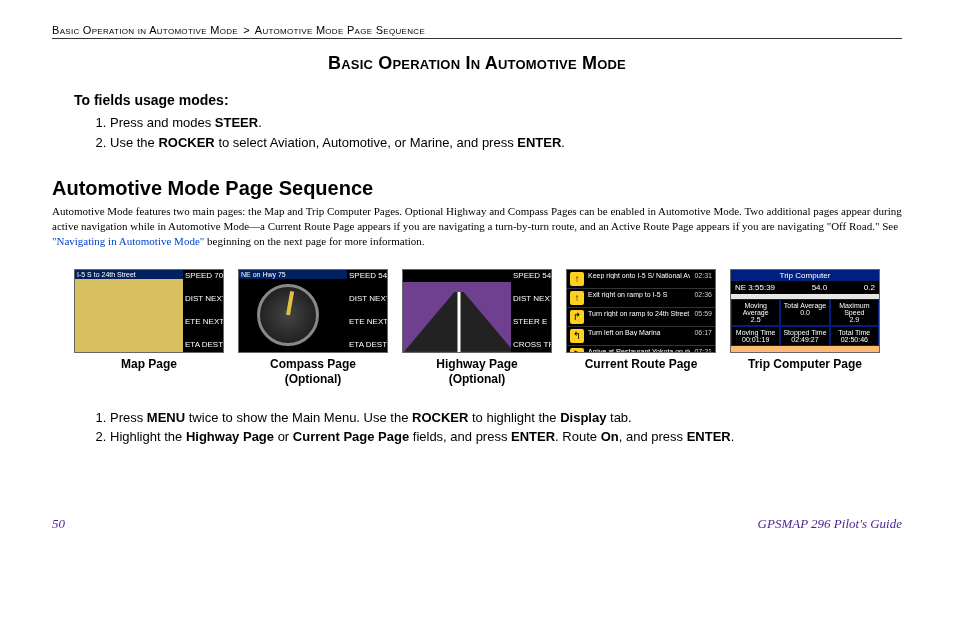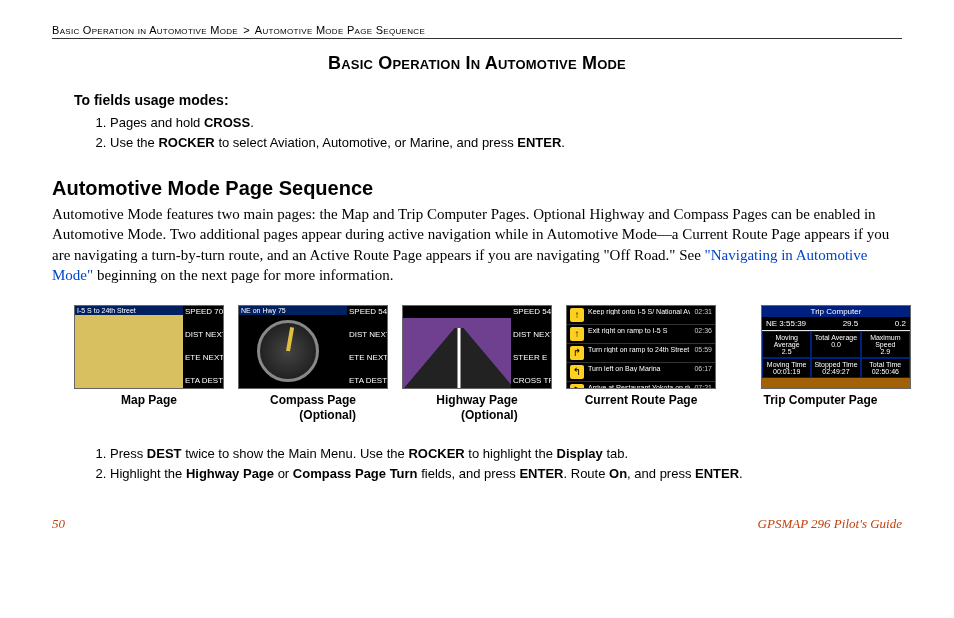--- a/index.html
+++ b/index.html
@@ -48,21 +48,21 @@
     font-size: 13px;
   }
   ol.steps li { margin: 2px 0; line-height: 1.35; }
   .h2 {
     font-weight: bold;
     font-size: 20px;
     margin: 10px 0 4px 0;
   }
   .body-text {
     font-family: "Times New Roman", Times, serif;
-    font-size: 15px;
+    font-size: 11px;
     line-height: 1.35;
     margin: 0 0 12px 0;
   }
   .body-text a { color: #0044cc; text-decoration: none; }
   .figure-row {
     display: flex;
     justify-content: space-between;
     gap: 14px;
     margin: 8px 0 18px 0;
     padding: 0 22px;
@@ -78,36 +78,36 @@
     height: 82px;
     border: 1px solid #666;
     background: #000;
     position: relative;
     overflow: hidden;
     font-size: 0;
   }
   .caption {
     font-weight: bold;
     font-size: 12px;
-    text-align: right;
+    text-align: center;
     margin-top: 4px;
     white-space: pre-line;
     line-height: 1.25;
   }
   .footer {
     position: absolute;
     bottom: 20px;
     left: 52px;
     right: 52px;
     display: flex;
     justify-content: space-between;
     font-style: italic;
     font-family: "Times New Roman", Times, serif;
     font-size: 13px;
-    color: #c2410c;
+    color: #4c1d95;
   }
   
   .thumb .sidebar {
     position: absolute; right:0; top:0; bottom:0; width:36px;
     background: #000; color:#fff; font-size:8px; line-height:1.1;
     display:flex; flex-direction:column; justify-content:space-between; padding:2px;
   }
   .thumb .sidebar div { white-space:nowrap; }
   .thumb .maparea {
     position:absolute; left:0; top:0; bottom:0; right:36px;
@@ -146,25 +146,25 @@
   .thumb.route .rline {
     display:flex; align-items:flex-start; gap:4px;
     font-size:7px; padding:2px 3px; border-bottom:1px solid #333;
   }
   .thumb.route .arrow {
     width:14px; height:14px; background:#ffd020; color:#000;
     font-size:10px; line-height:14px; text-align:center; border-radius:2px;
   }
   .thumb.route .rtext { flex:1; color:#fff; overflow:hidden; white-space:nowrap; }
   .thumb.route .rtime { color:#ccc; font-size:7px; }
-  .thumb.trip { background:#a16207; color:#fff;margin-left:31px; }
+  .thumb.trip { background:#fdba74; color:#fff; }
   .thumb.trip .triptitle { background:#002080; color:#fff; text-align:center; font-size:8px; padding:1px; }
   .thumb.trip .triprow {
     display:flex; justify-content:space-between; background:#000;
-    font-size:8px; padding:2px; border-bottom:1px solid #e5e5e5;
+    font-size:8px; padding:2px; border-bottom:5px solid #e5e5e5;
   }
   .thumb.trip .triprow span { padding:0 2px; }
   .thumb.trip .tripcols { display:flex; }
   .thumb.trip .tripcols div {
     flex:1; background:#000; color:#fff; font-size:7px; text-align:center;
     border:1px solid #002080; padding:2px 0;
   }
 </style>
 </head>
 <body>
@@ -175,21 +175,21 @@
     <span>Basic Operation in Automotive Mode</span>
     <span class="sep">&gt;</span>
     <span>Automotive Mode Page Sequence</span>
   </div>
 
   <h1 class="title">Basic Operation In Automotive Mode</h1>
 
   <div class="section-label">To fields usage modes:</div>
   <ol class="steps">
     <li>
-      <span>Pages and hold </span><b>CROSS</b><span>.</span>
+      <span>Press and modes </span><b>STEER</b><span>.</span>
     </li>
     <li>
       <span>Use the </span><b>ROCKER</b><span> to select Aviation, Automotive, or Marine, and press </span><b>ENTER</b><span>.</span>
     </li>
   </ol>
 
   <div class="h2">Automotive Mode Page Sequence</div>
   <p class="body-text">
     <span>Automotive Mode features two main pages: the Map and Trip Computer Pages. Optional Highway and Compass Pages can be enabled in Automotive Mode. Two additional pages appear during active navigation while in Automotive Mode—a Current Route Page appears if you are navigating a turn-by-turn route, and an Active Route Page appears if you are navigating "Off Road." See </span><a href="#">"Navigating in Automotive Mode"</a><span> beginning on the next page for more information.</span>
   </p>
@@ -273,45 +273,45 @@
           </div>
       </div>
       <div class="caption">Current Route Page</div>
     </div>
 
     <div class="figure">
       <div class="thumb trip">
         <div class="triptitle">Trip Computer</div>
         <div class="triprow">
           <span>NE 3:55:39</span>
-          <span>29.5</span>
+          <span>54.0</span>
           <span>0.2</span>
         </div>
         <div class="tripcols">
           <div><span>Moving Average</span><br><span>2.5</span></div>
           <div><span>Total Average</span><br><span>0.0</span></div>
           <div><span>Maximum Speed</span><br><span>2.9</span></div>
         </div>
         <div class="tripcols">
           <div><span>Moving Time</span><br><span>00:01:19</span></div>
           <div><span>Stopped Time</span><br><span>02:49:27</span></div>
           <div><span>Total Time</span><br><span>02:50:46</span></div>
         </div>
       </div>
       <div class="caption">Trip Computer Page</div>
     </div>
 
   </div>
 
   <ol class="steps">
     <li>
-      <span>Press </span><b>DEST</b><span> twice to show the Main Menu. Use the </span><b>ROCKER</b><span> to highlight the </span><b>Display</b><span> tab.</span>
+      <span>Press </span><b>MENU</b><span> twice to show the Main Menu. Use the </span><b>ROCKER</b><span> to highlight the </span><b>Display</b><span> tab.</span>
     </li>
     <li>
-      <span>Highlight the </span><b>Highway Page</b><span> or </span><b>Compass Page Turn</b><span> fields, and press </span><b>ENTER</b><span>. Route </span><b>On</b><span>, and press </span><b>ENTER</b><span>.</span>
+      <span>Highlight the </span><b>Highway Page</b><span> or </span><b>Current Page Page</b><span> fields, and press </span><b>ENTER</b><span>. Route </span><b>On</b><span>, and press </span><b>ENTER</b><span>.</span>
     </li>
   </ol>
 
   <div class="footer">
     <span>50</span>
     <span>GPSMAP 296 Pilot's Guide</span>
   </div>
 
 </div>
 

